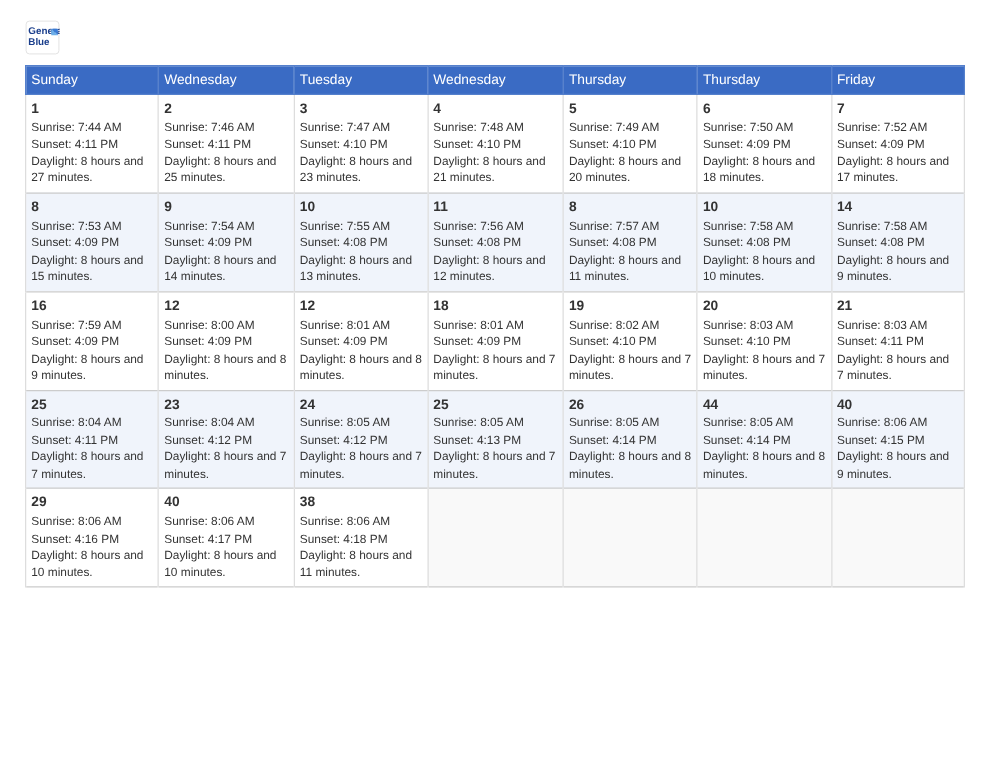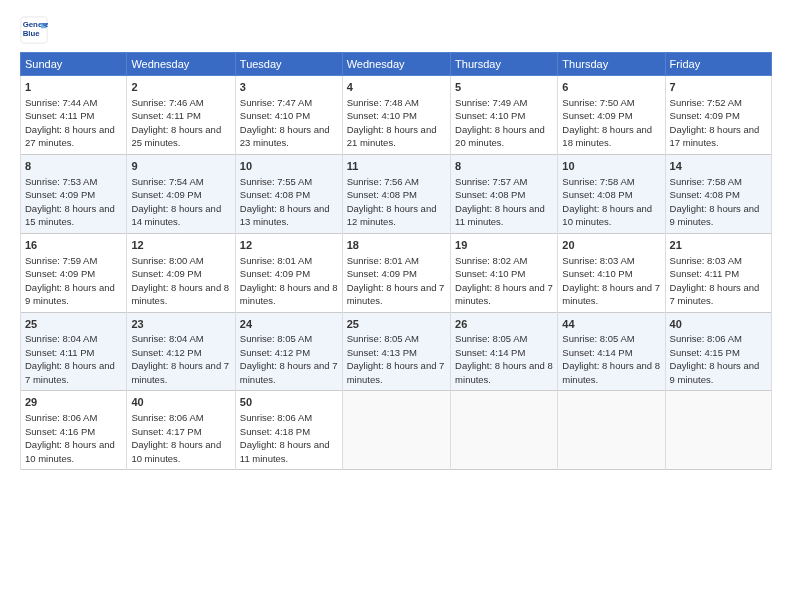--- a/index.html
+++ b/index.html
@@ -169,21 +169,21 @@
           <td><span class="day-num">23</span><span class="day-info">Sunrise: 8:04 AM<br>Sunset: 4:12 PM<br>Daylight: 8 hours and 7 minutes.</span></td>
           <td><span class="day-num">24</span><span class="day-info">Sunrise: 8:05 AM<br>Sunset: 4:12 PM<br>Daylight: 8 hours and 7 minutes.</span></td>
           <td><span class="day-num">25</span><span class="day-info">Sunrise: 8:05 AM<br>Sunset: 4:13 PM<br>Daylight: 8 hours and 7 minutes.</span></td>
           <td><span class="day-num">26</span><span class="day-info">Sunrise: 8:05 AM<br>Sunset: 4:14 PM<br>Daylight: 8 hours and 8 minutes.</span></td>
           <td><span class="day-num">44</span><span class="day-info">Sunrise: 8:05 AM<br>Sunset: 4:14 PM<br>Daylight: 8 hours and 8 minutes.</span></td>
           <td><span class="day-num">40</span><span class="day-info">Sunrise: 8:06 AM<br>Sunset: 4:15 PM<br>Daylight: 8 hours and 9 minutes.</span></td>
         </tr>
         <tr>
           <td><span class="day-num">29</span><span class="day-info">Sunrise: 8:06 AM<br>Sunset: 4:16 PM<br>Daylight: 8 hours and 10 minutes.</span></td>
           <td><span class="day-num">40</span><span class="day-info">Sunrise: 8:06 AM<br>Sunset: 4:17 PM<br>Daylight: 8 hours and 10 minutes.</span></td>
-          <td><span class="day-num">50</span><span class="day-info">Sunrise: 8:06 AM<br>Sunset: 4:18 PM<br>Daylight: 8 hours and 11 minutes.</span></td>
+          <td><span class="day-num">38</span><span class="day-info">Sunrise: 8:06 AM<br>Sunset: 4:18 PM<br>Daylight: 8 hours and 11 minutes.</span></td>
           <td class="empty-cell">&nbsp;</td>
           <td class="empty-cell">&nbsp;</td>
           <td class="empty-cell">&nbsp;</td>
           <td class="empty-cell">&nbsp;</td>
         </tr>
       </tbody>
   </table>
 </div>
 
 </body></html>

